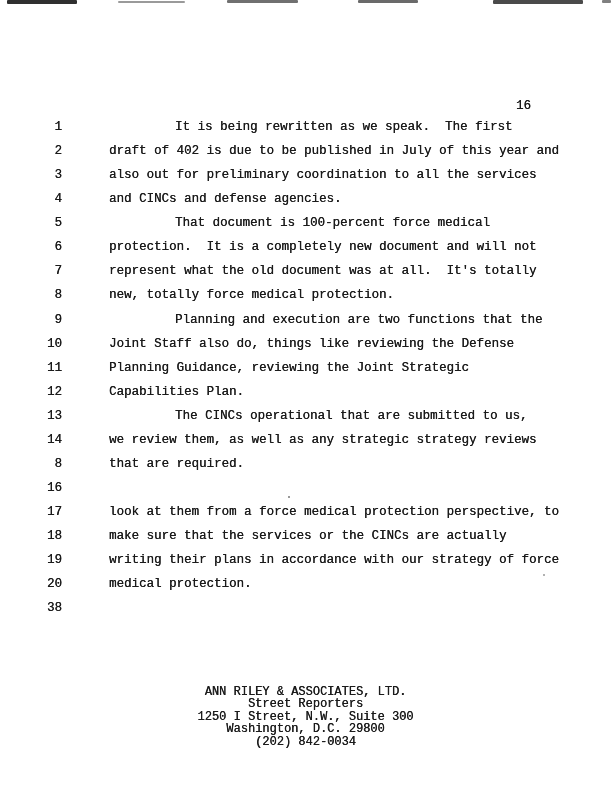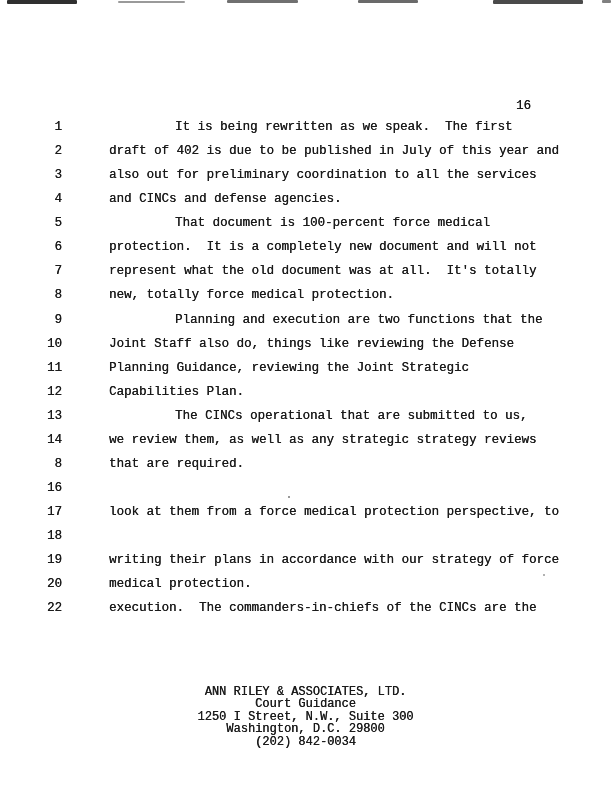--- a/index.html
+++ b/index.html
@@ -137,36 +137,36 @@
       </div>
       <div class="line">
         <span class="num">16</span>
       </div>
       <div class="line">
         <span class="num">17</span>
         <span class="txt">look at them from a force medical protection perspective, to</span>
       </div>
       <div class="line">
         <span class="num">18</span>
+        <span class="txt">make sure that the services or the CINCs are actually</span>
       </div>
       <div class="line">
         <span class="num">19</span>
         <span class="txt">writing their plans in accordance with our strategy of force</span>
       </div>
       <div class="line">
         <span class="num">20</span>
         <span class="txt">medical protection.</span>
       </div>
       <div class="line">
-        <span class="num">22</span>
-        <span class="txt">execution.  The commanders-in-chiefs of the CINCs are the</span>
+        <span class="num">38</span>
       </div>
     </div>
 
   <div class="footer mono">
     <div>ANN RILEY &amp; ASSOCIATES, LTD.</div>
-    <div>Court Guidance</div>
+    <div>Street Reporters</div>
     <div>1250 I Street, N.W., Suite 300</div>
     <div>Washington, D.C. 29800</div>
     <div>(202) 842-0034</div>
   </div>
 
 </div>
 
 </body></html>

